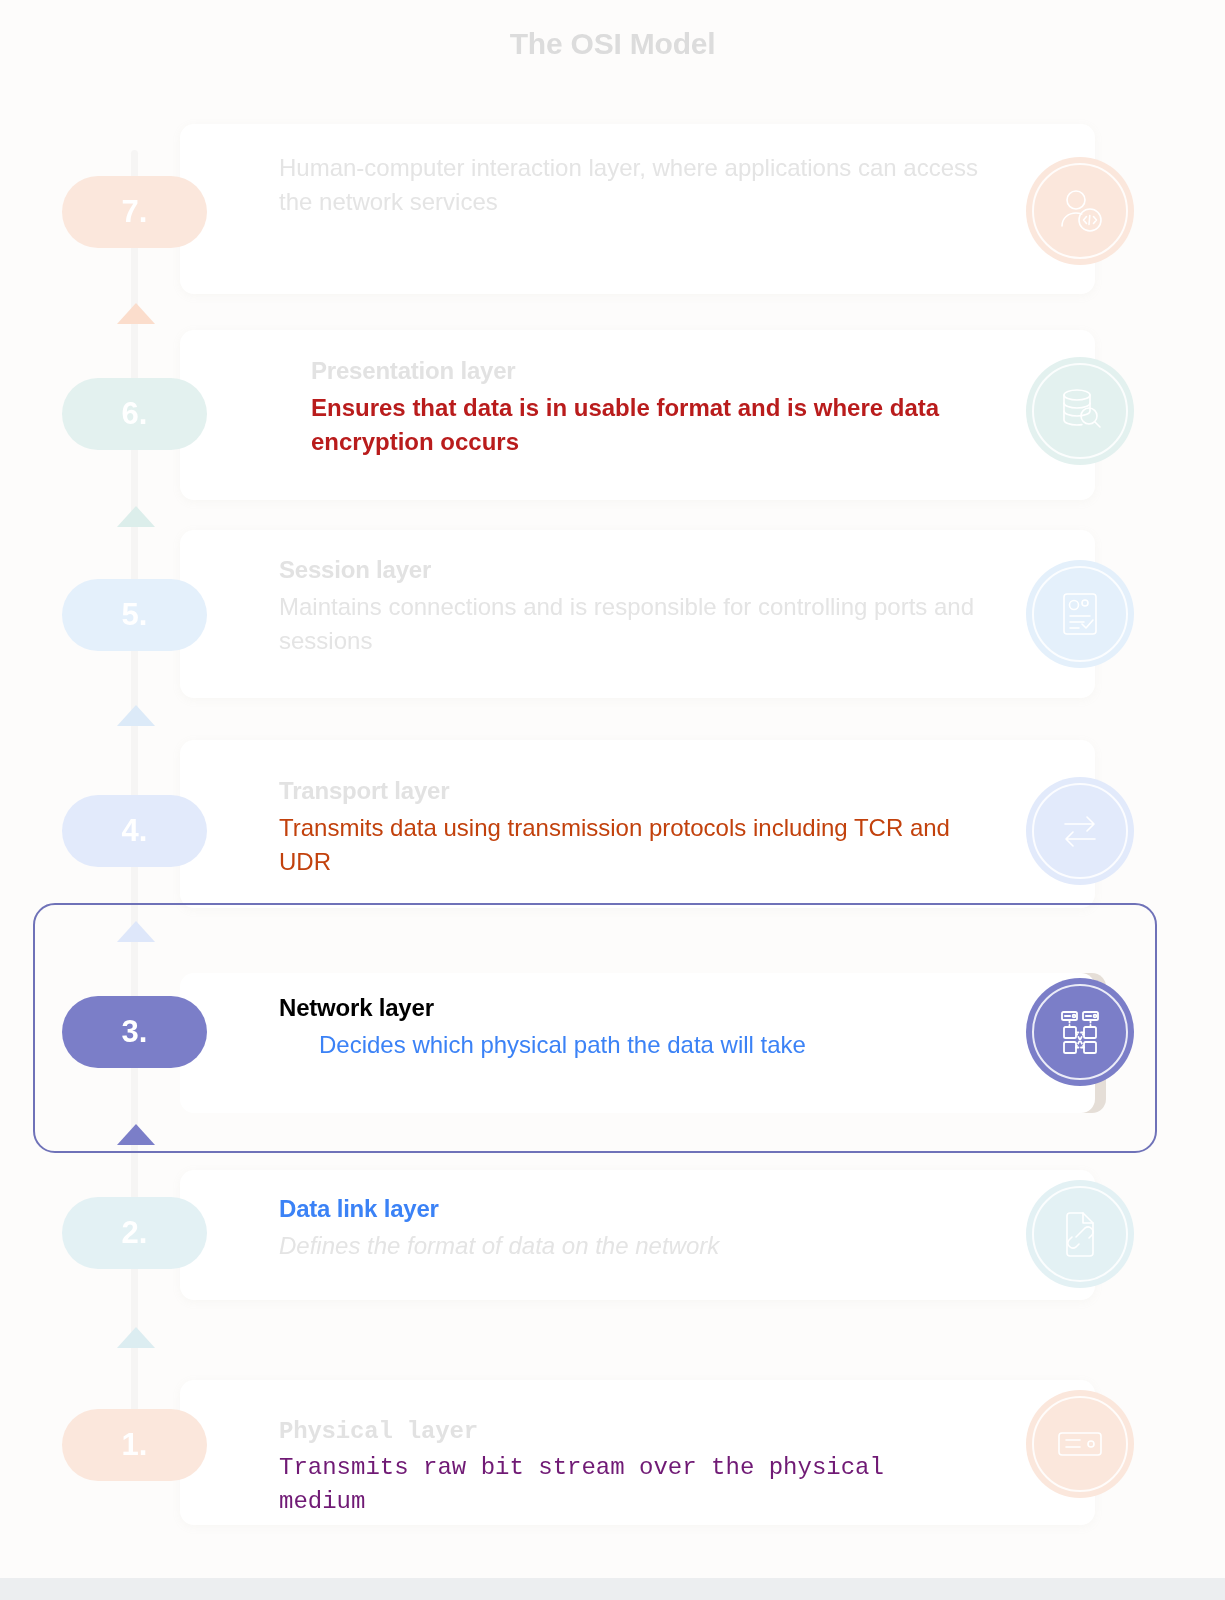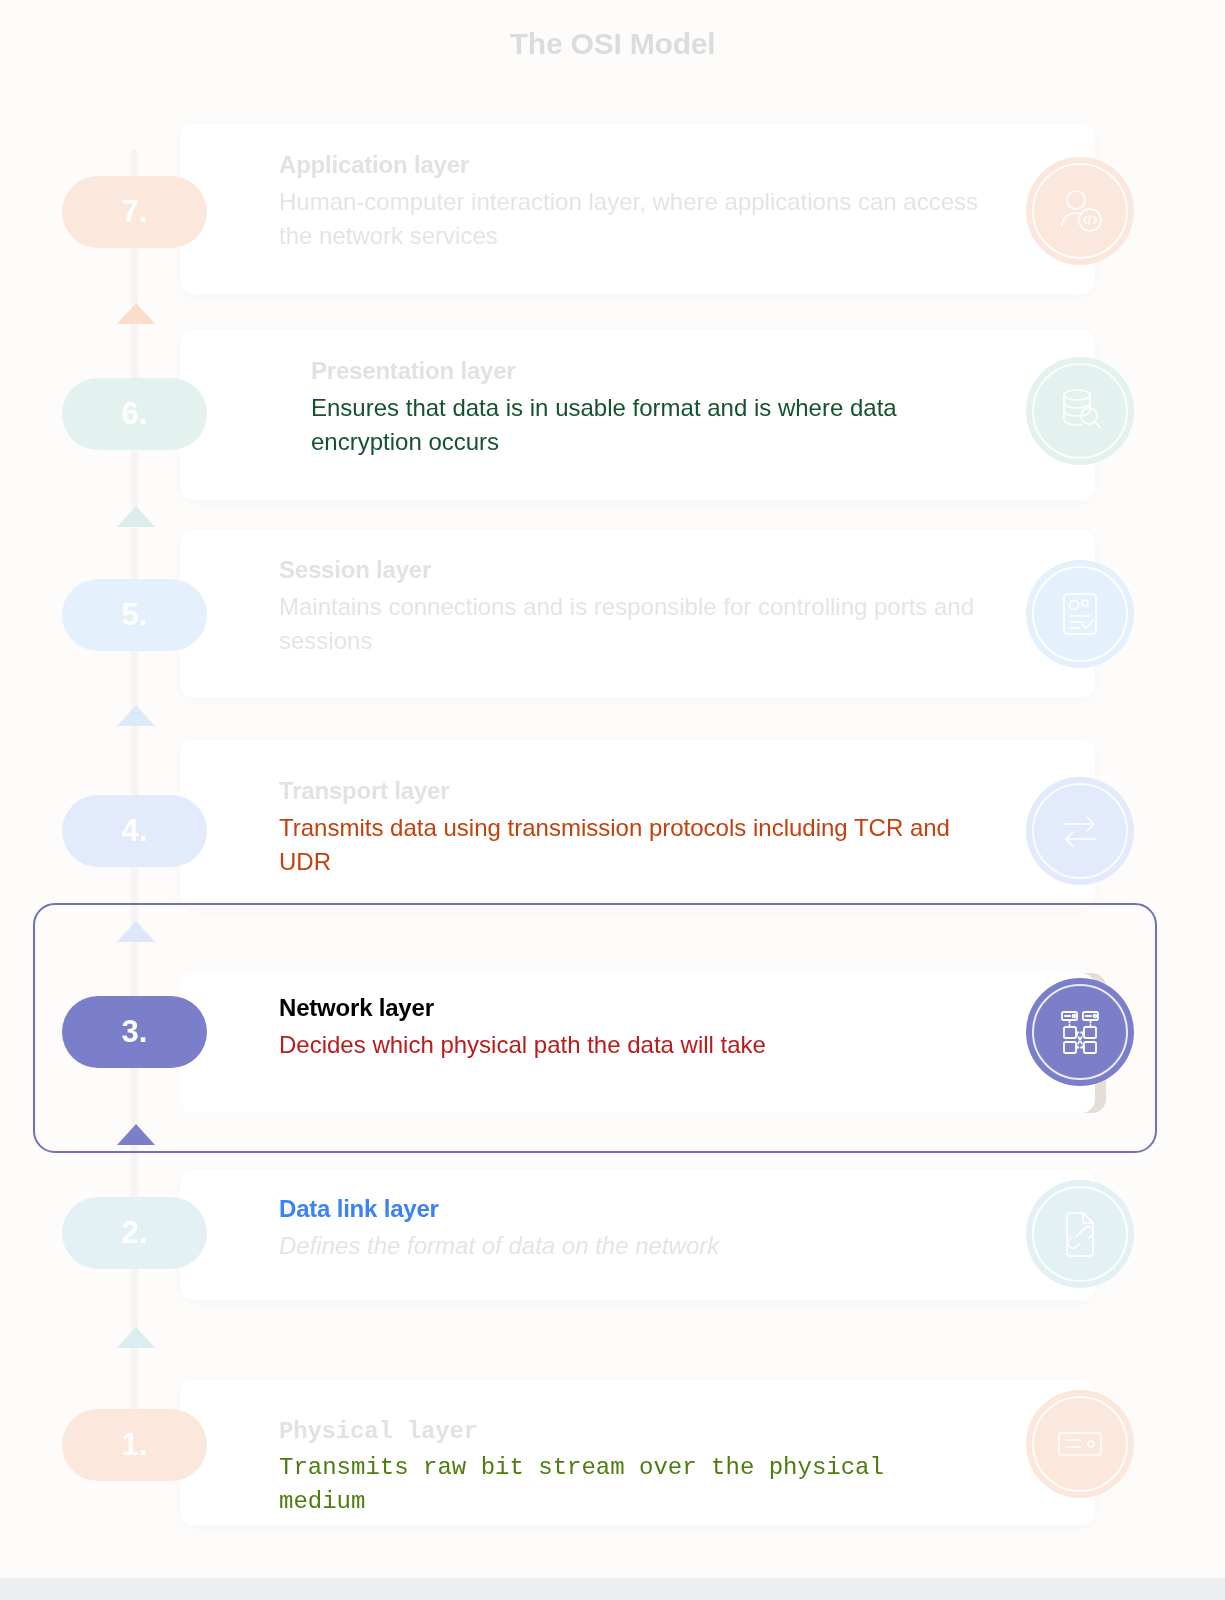--- a/index.html
+++ b/index.html
@@ -166,40 +166,39 @@
 
   <div id="title">The OSI Model</div>
 
   <div id="spine"></div>
 
   <div id="rows">
       <div class="row">
         <div class="card" style="top: 124px; height: 170px;"></div>
         <div class="badge" style="top: 176px; background: rgb(251, 231, 220); color: rgb(255, 255, 255);">7.</div>
         <div class="texts" style="top: 151px;">
-          <div class="layer-title" style="color: rgb(226, 226, 226);">Application layer</div>
           <div class="layer-desc" style="color: rgb(228, 228, 228);">Human-computer interaction layer, where applications can access the network services</div>
         </div>
         <div class="iconcircle" style="top: 157px; left: 1026px; background: rgb(251, 231, 220);">
           <div class="ring"></div>
           <svg width="62" height="62" viewBox="0 0 62 62" fill="none" stroke="#ffffff" stroke-width="1.6" stroke-linecap="round" stroke-linejoin="round">
         <circle cx="27" cy="20" r="9"></circle>
         <path d="M13 46c0-8 6.5-13 14-13 2 0 4 .4 5.7 1"></path>
         <circle cx="41" cy="40" r="11"></circle>
         <path d="M37.5 36.5 34.5 40l3 3.5M44.5 36.5 47.5 40l-3 3.5M40.8 35.5l-.8 9"></path>
       </svg>
         </div>
         <div class="arrow" style="top: 303px; border-bottom: 21px solid rgb(251, 221, 204);"></div>
       </div>
       <div class="row">
         <div class="card" style="top: 330px; height: 170px;"></div>
         <div class="badge" style="top: 378px; background: rgb(227, 241, 239); color: rgb(255, 255, 255);">6.</div>
         <div class="texts" style="top: 357px; margin-left: 32px;">
           <div class="layer-title" style="color: rgb(226, 226, 226);">Presentation layer</div>
-          <div class="layer-desc" style="color: #14532d;">Ensures that data is in usable format and is where data encryption occurs</div>
+          <div class="layer-desc" style="color: #b91c1c; font-weight: bold;">Ensures that data is in usable format and is where data encryption occurs</div>
         </div>
         <div class="iconcircle" style="top: 357px; left: 1026px; background: rgb(227, 241, 239);">
           <div class="ring"></div>
           <svg width="62" height="62" viewBox="0 0 62 62" fill="none" stroke="#ffffff" stroke-width="1.6" stroke-linecap="round" stroke-linejoin="round">
         <ellipse cx="28" cy="15" rx="13" ry="5"></ellipse>
         <path d="M15 15v16c0 2.8 5.8 5 13 5s13-2.2 13-5V15"></path>
         <path d="M15 23c0 2.8 5.8 5 13 5s13-2.2 13-5"></path>
         <path d="M15 31v9c0 2.8 5.8 5 13 5 1.7 0 3.4-.12 4.9-.35"></path>
         <circle cx="40" cy="36" r="8"></circle>
         <path d="M46 42l5 5"></path>
@@ -240,21 +239,21 @@
         <path d="M46 39H18M24 32l-7 7 7 7"></path>
       </svg>
         </div>
         <div class="arrow" style="top: 921px; border-bottom: 21px solid rgb(222, 231, 250);"></div>
       </div>
       <div class="row" id="row3">
         <div class="card" style="top: 973px; height: 140px;"></div>
         <div class="badge" style="top: 996px; background: rgb(123, 126, 200); color: rgb(255, 255, 255);">3.</div>
         <div class="texts" style="top: 994px;">
           <div class="layer-title" style="color: rgb(0, 0, 0);">Network layer</div>
-          <div class="layer-desc" style="color: #b91c1c;">Decides which physical path the data will take</div>
+          <div class="layer-desc" style="color: #3b82f6; margin-left: 40px;">Decides which physical path the data will take</div>
         </div>
         <div class="iconcircle" style="top: 978px; left: 1026px; background: rgb(123, 126, 200);">
           <div class="ring"></div>
           <svg width="62" height="62" viewBox="0 0 62 62" fill="none" stroke="#ffffff" stroke-width="1.8" stroke-linecap="round" stroke-linejoin="round">
         <rect x="13" y="11" width="15" height="8" rx="1.6"></rect>
         <path d="M16 15h5" stroke-width="2.2"></path>
         <circle cx="25" cy="15" r="1.4"></circle>
         <rect x="34" y="11" width="15" height="8" rx="1.6"></rect>
         <path d="M37 15h5" stroke-width="2.2"></path>
         <circle cx="46" cy="15" r="1.4"></circle>
@@ -284,21 +283,21 @@
         <path d="M27 34l8-8M30 41l-3 3a5 5 0 0 1-7-7l3-3M33 28l3-3a5 5 0 0 1 7 7l-3 3"></path>
       </svg>
         </div>
         <div class="arrow" style="top: 1327px; border-bottom: 21px solid rgb(220, 237, 241);"></div>
       </div>
       <div class="row">
         <div class="card" style="top: 1380px; height: 145px;"></div>
         <div class="badge" style="top: 1409px; background: rgb(251, 231, 220); color: rgb(255, 255, 255);">1.</div>
         <div class="texts" style="top: 1418px; font-family: Liberation Mono, monospace;">
           <div class="layer-title" style="color: rgb(226, 226, 226);">Physical layer</div>
-          <div class="layer-desc" style="color: #4d7c0f;">Transmits raw bit stream over the physical medium</div>
+          <div class="layer-desc" style="color: #701a75;">Transmits raw bit stream over the physical medium</div>
         </div>
         <div class="iconcircle" style="top: 1390px; left: 1026px; background: rgb(251, 231, 220);">
           <div class="ring"></div>
           <svg width="62" height="62" viewBox="0 0 62 62" fill="none" stroke="#ffffff" stroke-width="1.6" stroke-linecap="round" stroke-linejoin="round">
         <rect x="10" y="20" width="42" height="22" rx="3"></rect>
         <path d="M17 27h14M17 34h14"></path>
         <circle cx="42" cy="31" r="3"></circle>
       </svg>
         </div>
       </div>

